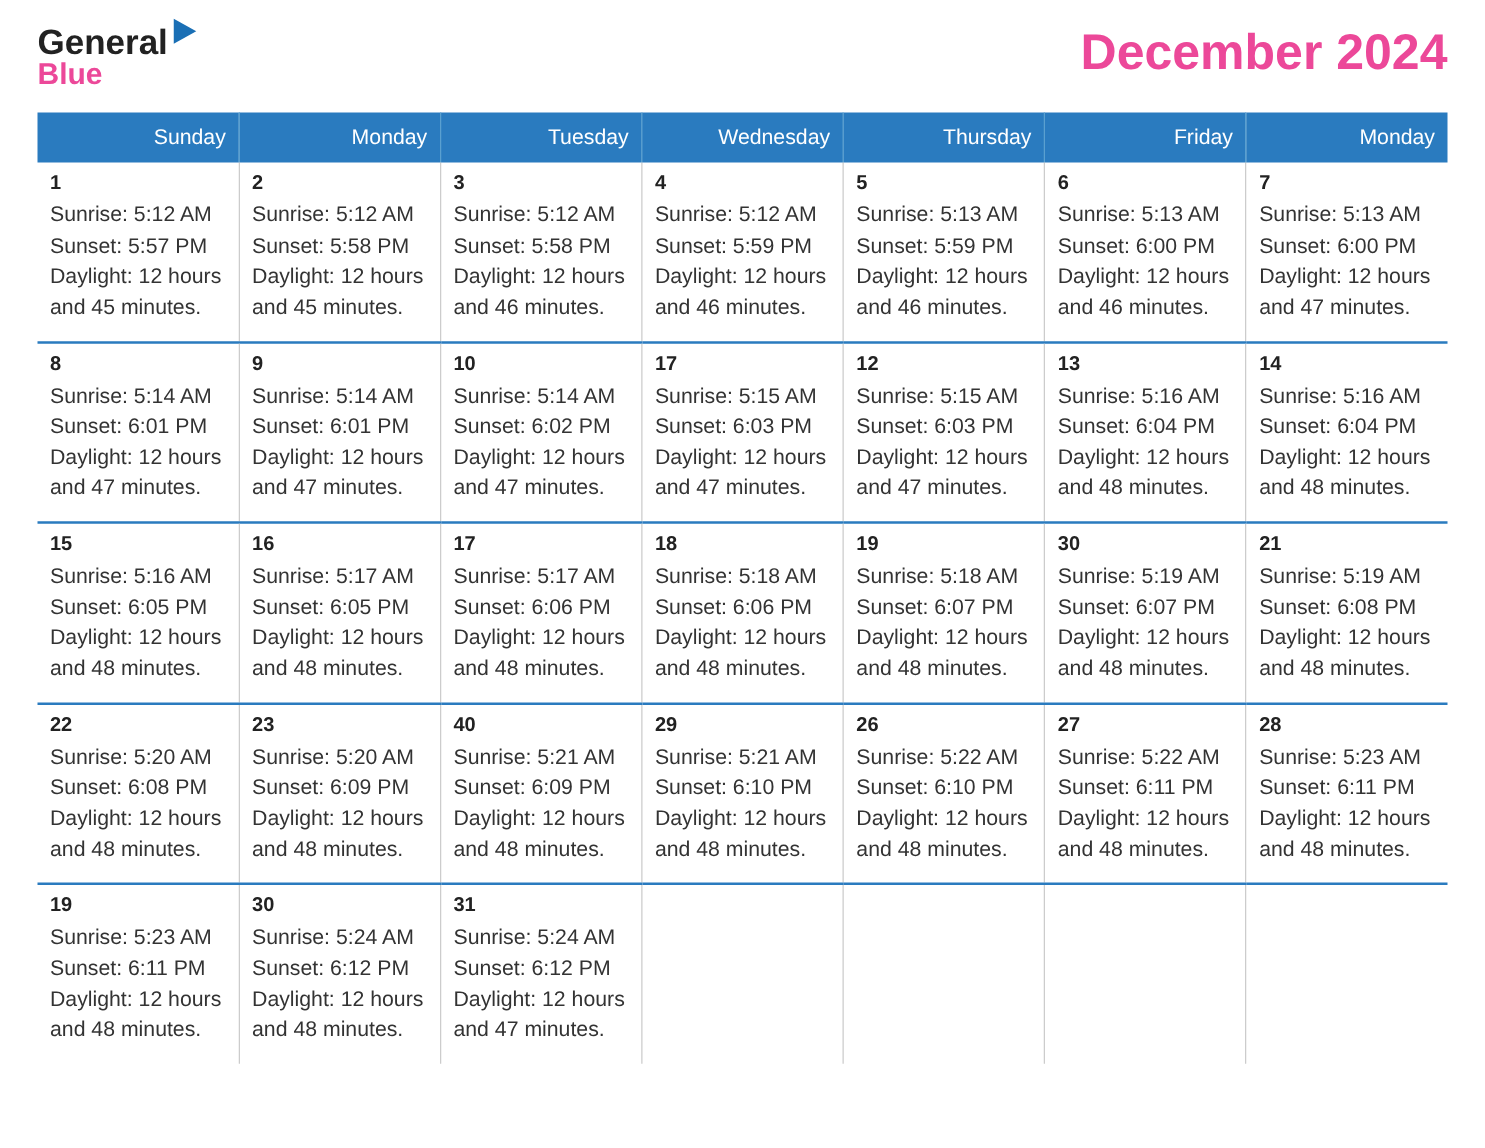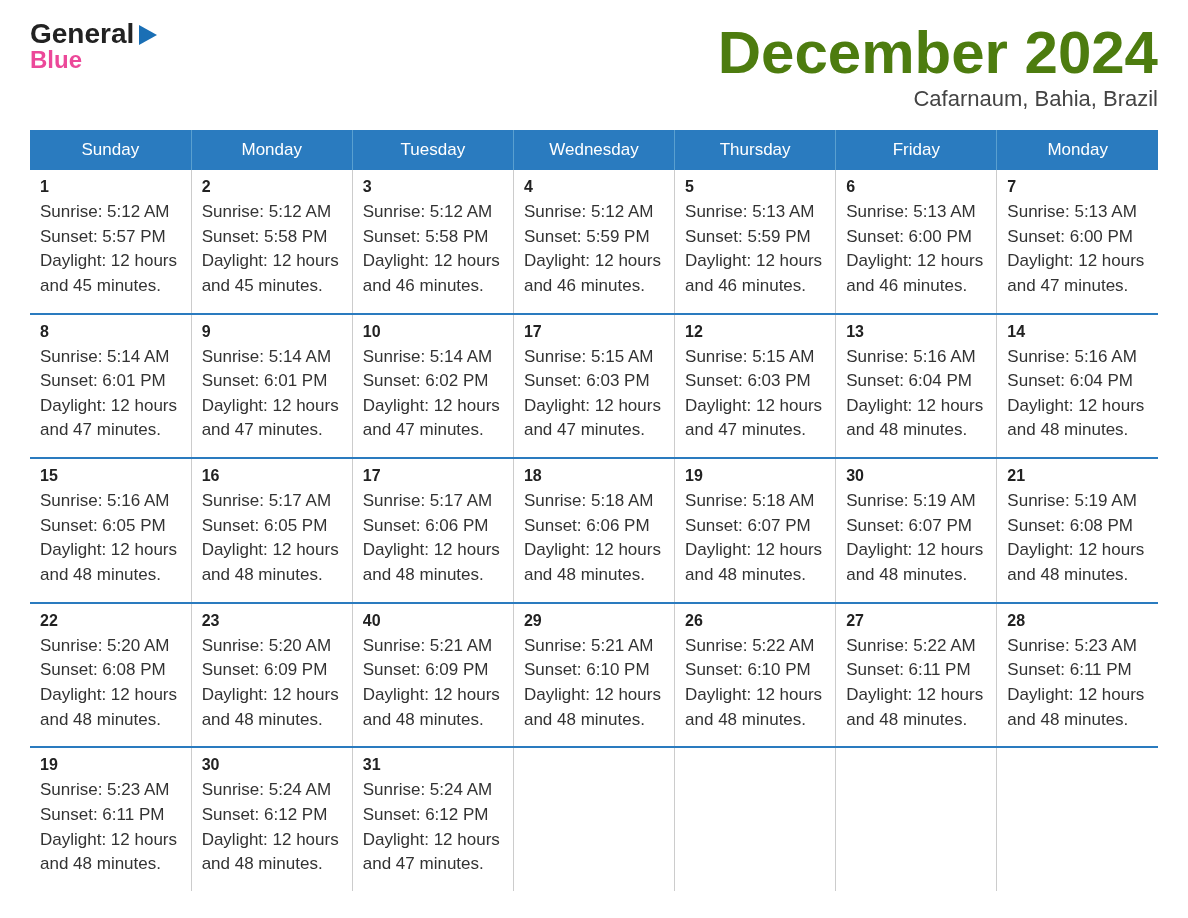--- a/index.html
+++ b/index.html
@@ -42,45 +42,45 @@
       border-right: 10px solid transparent;
       border-bottom: 18px solid #1a6fb5;
       margin-left: 4px;
       vertical-align: middle;
       transform: rotate(90deg);
       position: relative;
       top: -4px;
     }
     .logo-row {
       display: flex;
-      align-items: flex-end;
+      align-items: flex-start;
     }
     .title-block {
       text-align: right;
     }
     .title-block h1 {
-      font-size: 60px;
+      font-size: 40px;
       font-weight: bold;
-      color: #4d7c0f;
+      color: #ec4899;
       line-height: 1.1;
     }
     .title-block h2 {
       font-size: 22px;
       font-weight: normal;
       color: #444;
     }
     .calendar {
       width: 100%;
       border-collapse: collapse;
     }
     .calendar th {
       background: #2a7bbf;
       color: #fff;
       padding: 10px 10px;
-      text-align: center;
+      text-align: right;
       font-size: 17px;
       font-weight: normal;
       border-right: 1px solid #5aa0d0;
     }
     .calendar th:last-child { border-right: none; }
     .calendar td {
       vertical-align: top;
       padding: 8px 10px 14px 10px;
       border-right: 1px solid #ccc;
       border-bottom: 2px solid #2a7bbf;
@@ -111,21 +111,20 @@
 <div class="header">
   <div class="logo">
     <div class="logo-row">
       <span class="logo-text-general">General</span>
       <span class="logo-icon"></span>
     </div>
     <span class="logo-text-blue">Blue</span>
   </div>
   <div class="title-block">
     <h1>December 2024</h1>
-    <h2>Cafarnaum, Bahia, Brazil</h2>
   </div>
 </div>
 
 <table class="calendar">
   <thead>
     <tr>
 
     <th>Sunday</th>
         <th>Monday</th>
         <th>Tuesday</th>

